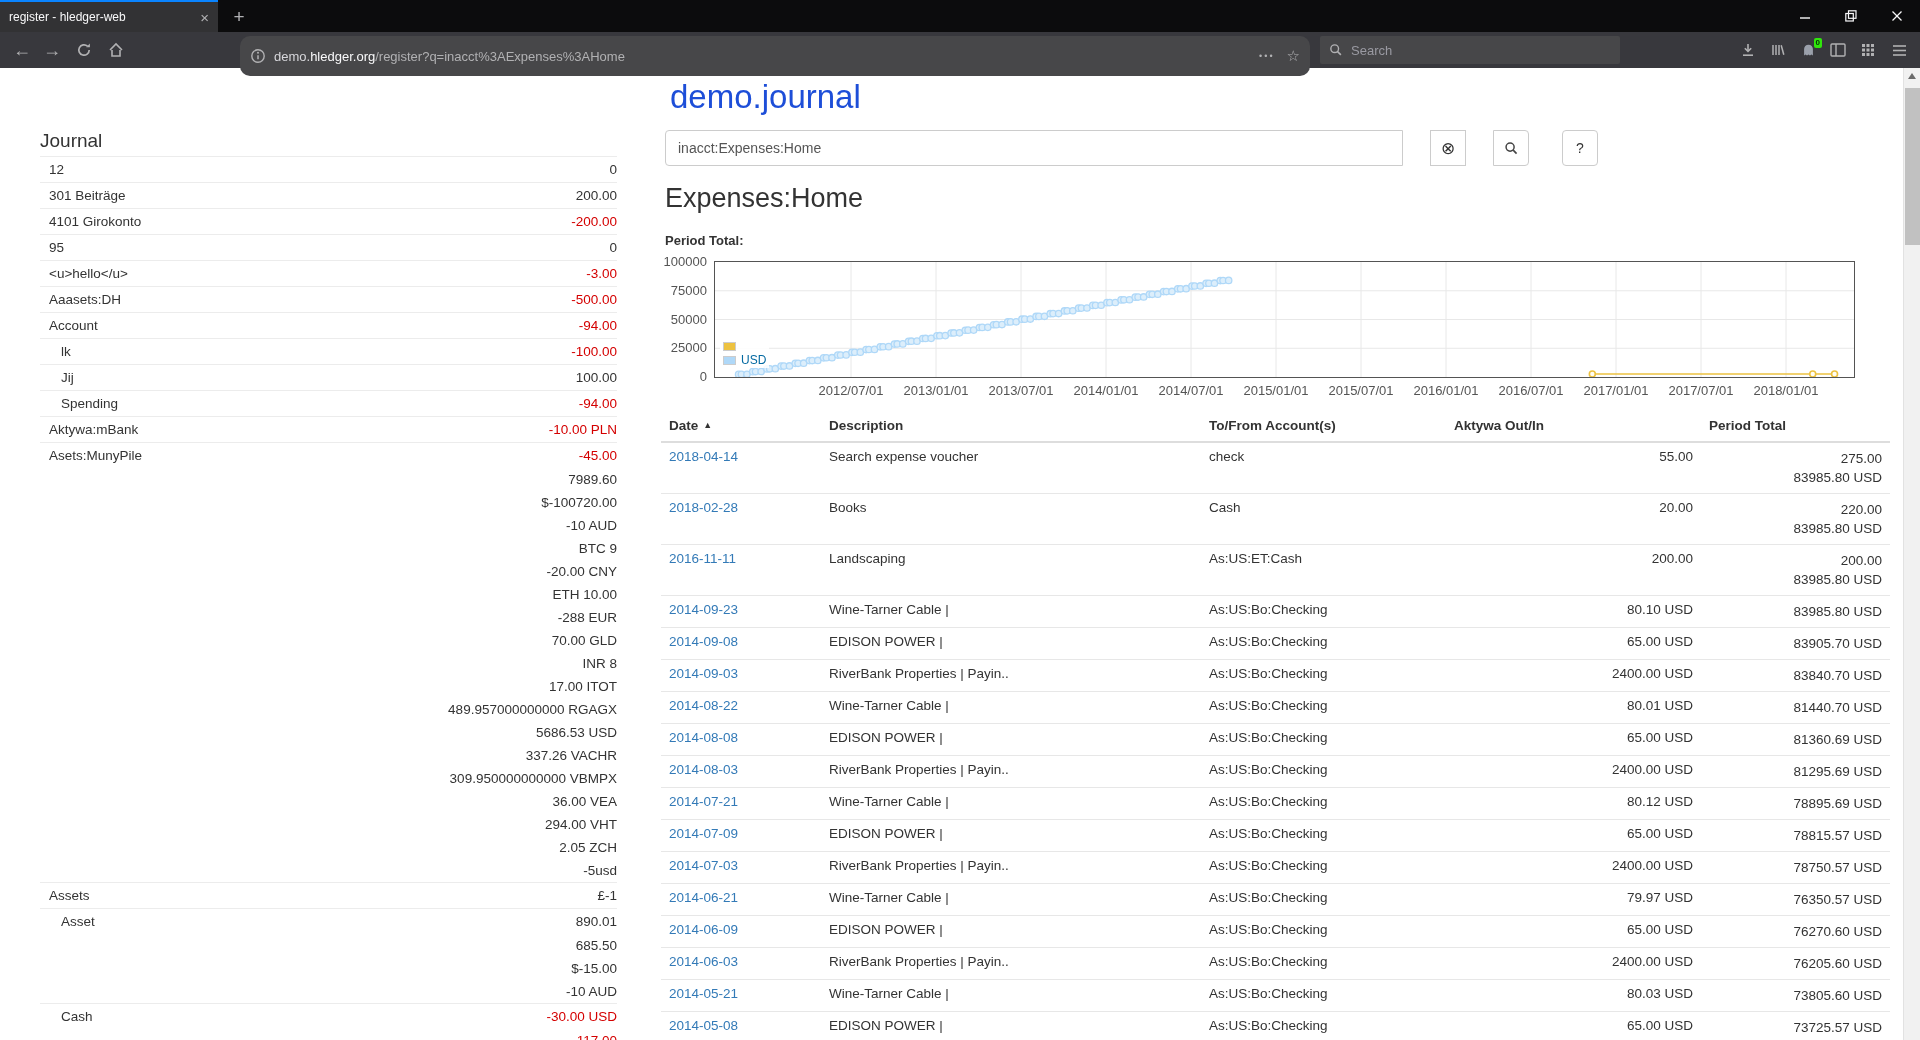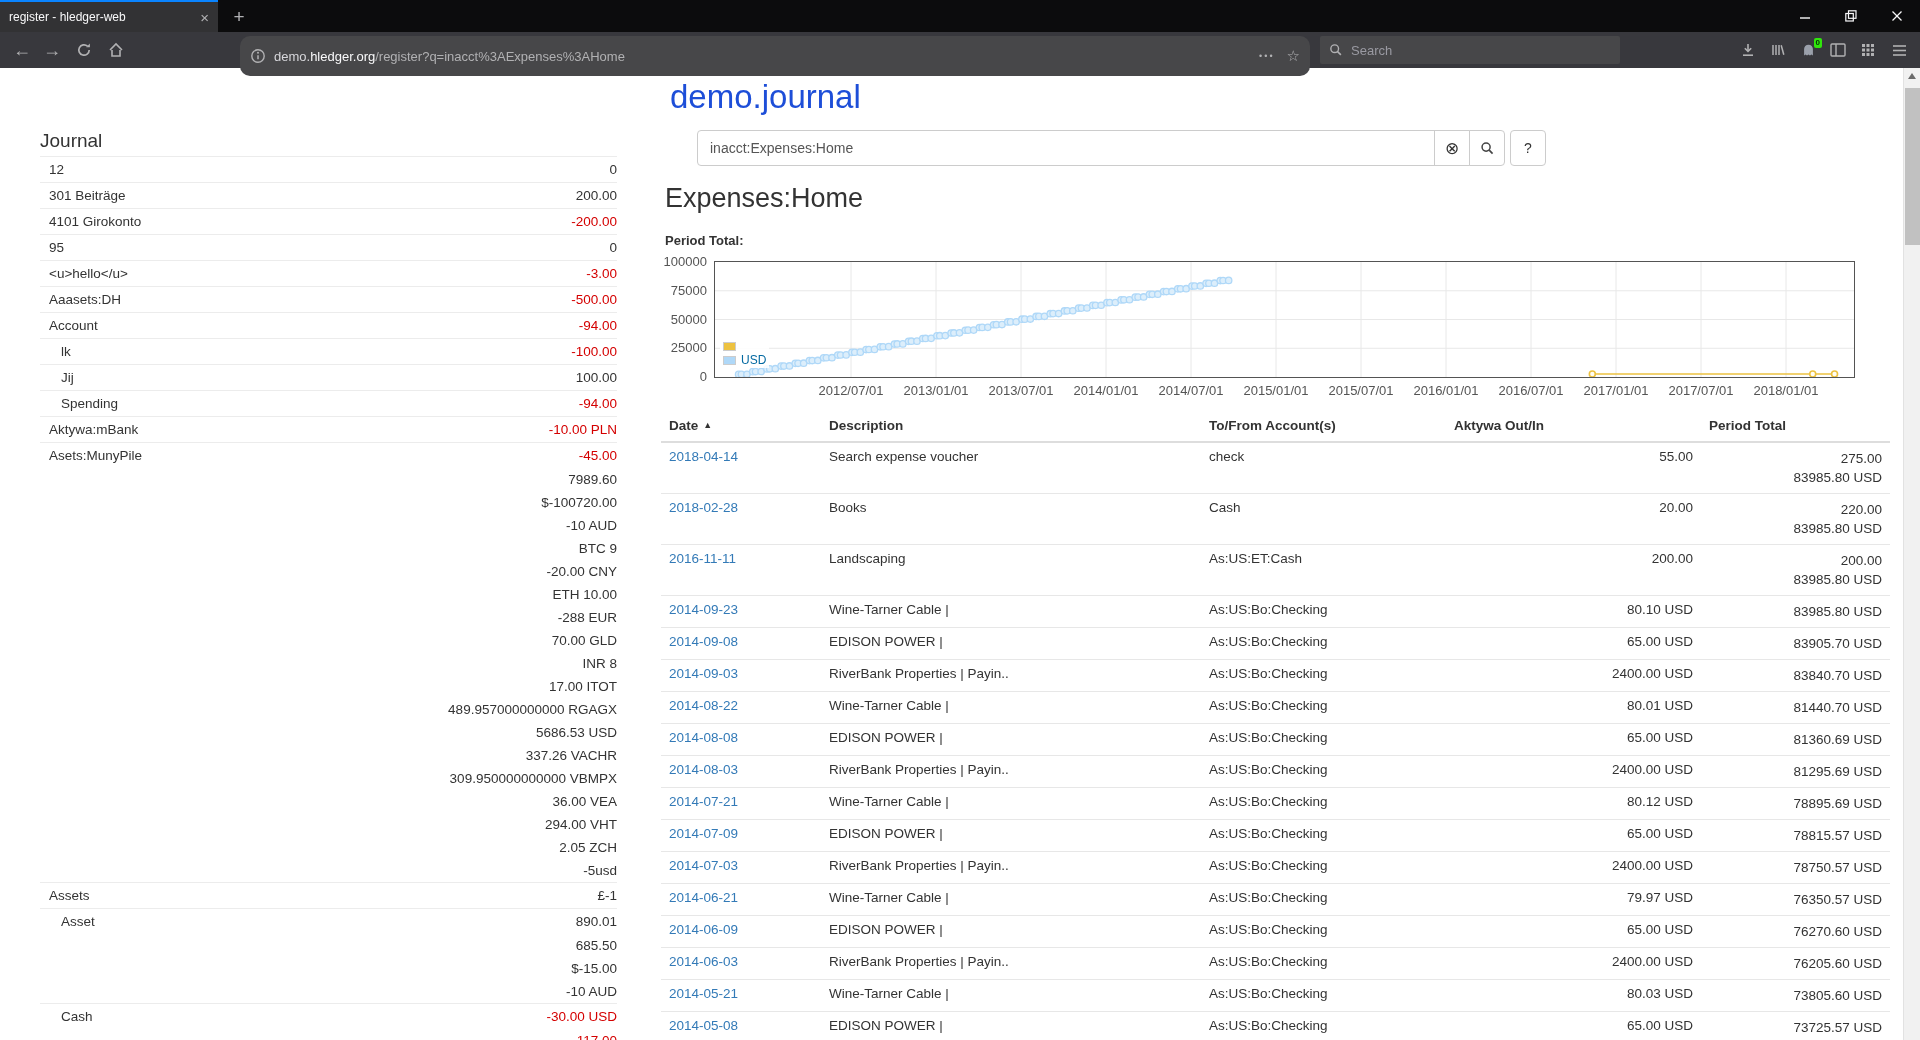--- a/index.html
+++ b/index.html
@@ -49,21 +49,21 @@
   .journal-link { display: block; font-size: 19px; color: #333; height: 24px; line-height: 18px; text-decoration: none; }
   .sb-row { display: flex; align-items: baseline; font-size: 13.5px; color: #333; }
   .sb-acct { border-top: 1px solid #ececec; padding: 3px 0; line-height: 19px; }
   .sb-cont { line-height: 23px; }
   .ind-1 { padding-left: 9px; } .ind-2 { padding-left: 21px; }
   .sb-amt { margin-left: auto; white-space: nowrap; }
   .neg { color: #d40000; }
 
   
   .page-title { position: absolute; left: 650px; top: 78px; font-size: 33px; font-weight: 400; color: #1d4ed8; margin-left: 20px; }
-  .query-row { position: absolute; left: 697px; top: 130px; display: flex; }
+  .query-row { position: absolute; left: 665px; top: 130px; display: flex; gap: 28px; }
   .query-input { width: 738px; height: 36px; border: 1px solid #ccc; border-radius: 4px 0 0 4px;
                  padding: 0 12px; font-size: 14px; color: #555; font-family: inherit; outline: none; }
   .btn-sq { width: 36px; height: 36px; border: 1px solid #ccc; background: #fff; display: flex;
             align-items: center; justify-content: center; color: #333; margin-left: -1px; font-size: 17px; }
   .btn-search { border-radius: 0 4px 4px 0; }
   .btn-help { margin-left: 5px; border-radius: 4px; font-size: 14px; color: #333; }
   .account-heading { position: absolute; left: 665px; top: 183px; font-size: 27px; font-weight: 400; color: #333; text-align: right; }
   .period-label { position: absolute; left: 665px; top: 233px; font-size: 13px; font-weight: bold; color: #333; }
 
   

